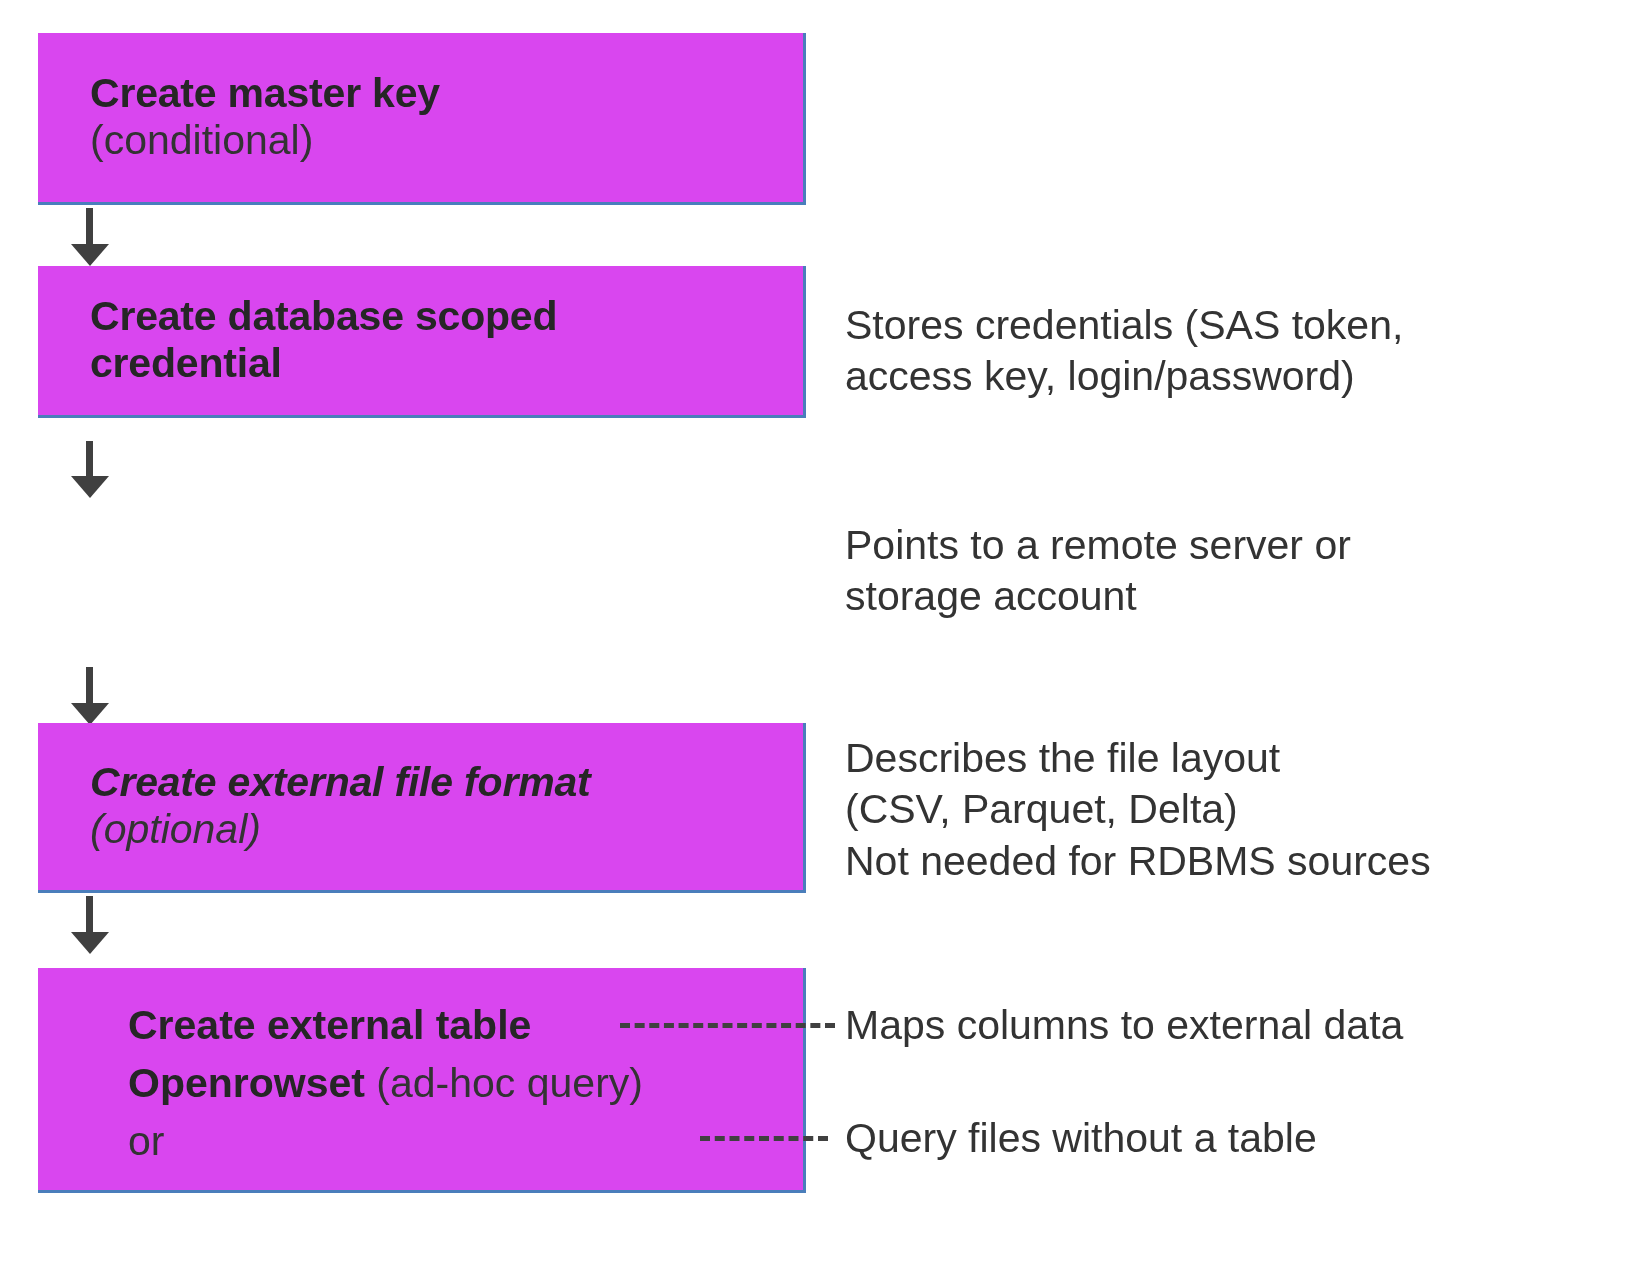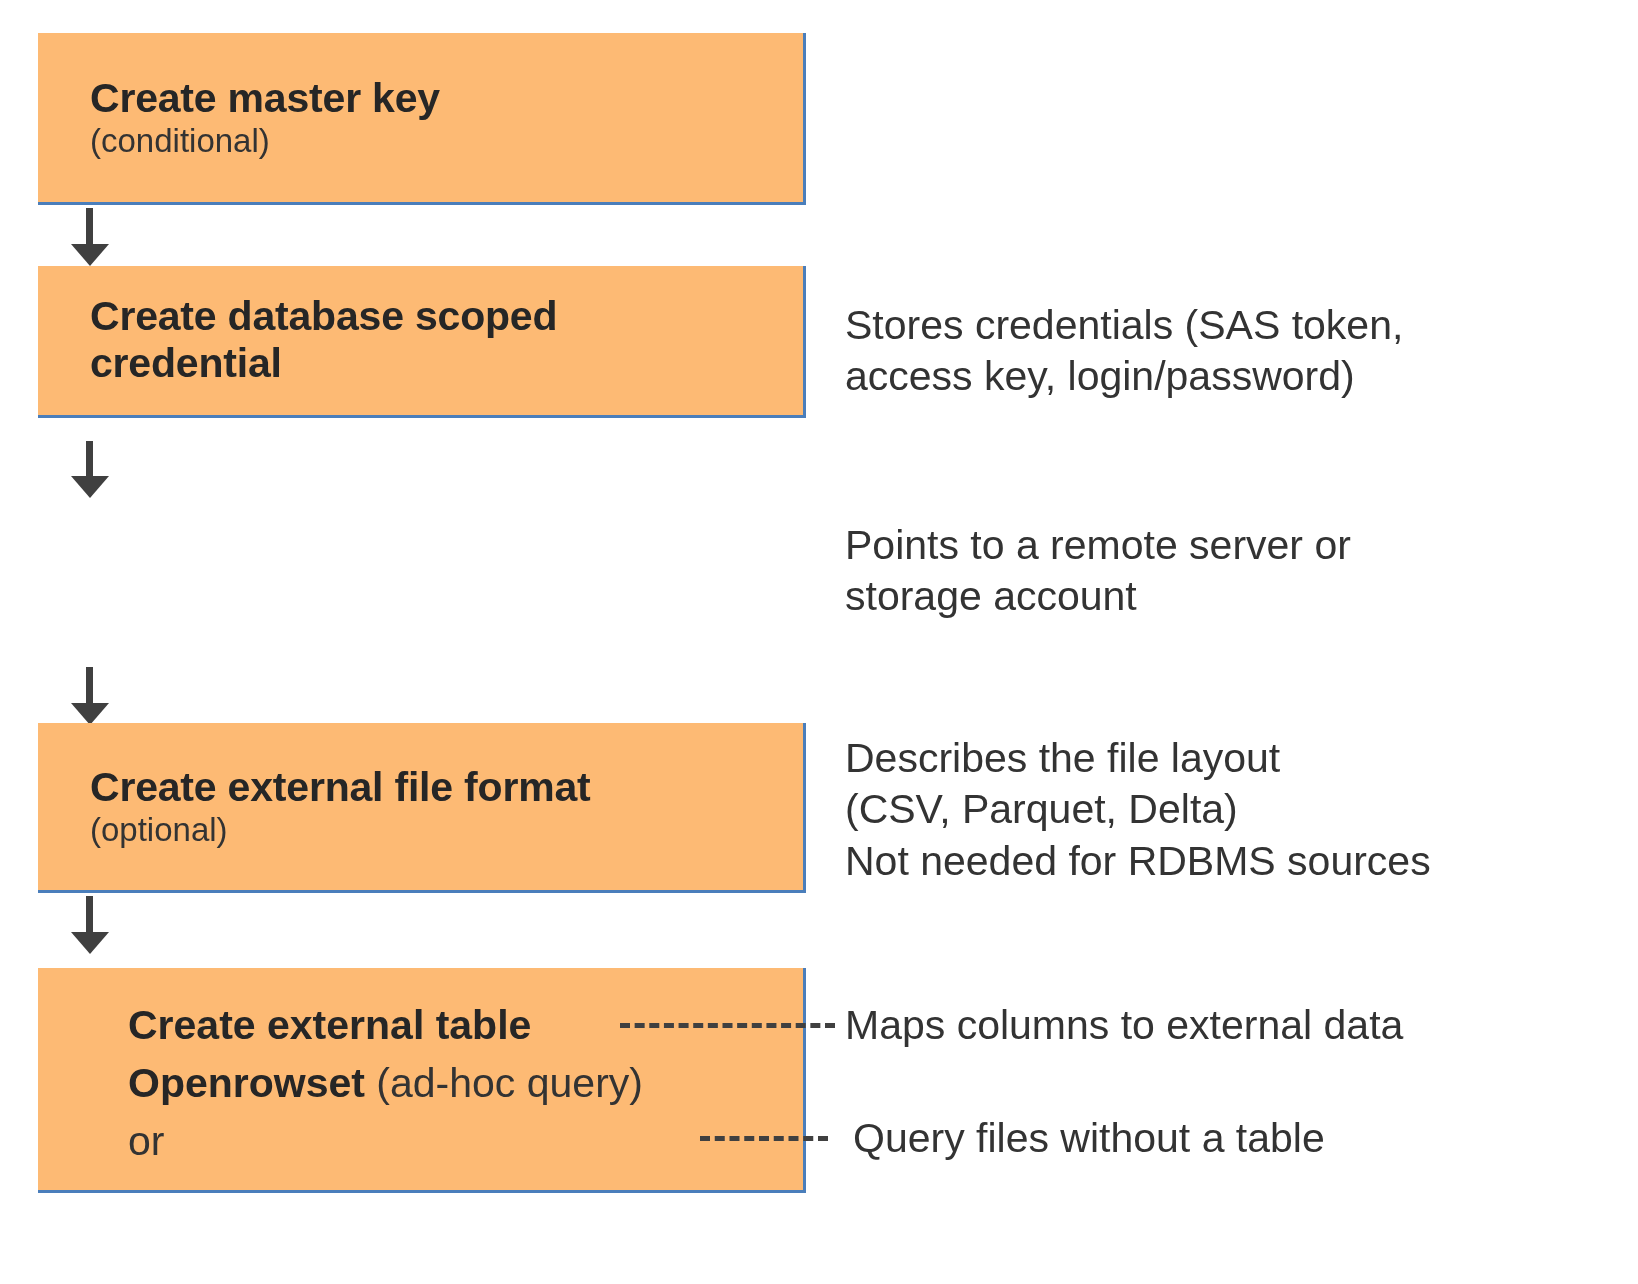--- a/index.html
+++ b/index.html
@@ -18,21 +18,21 @@
     position: relative;
     width: 1638px;
     height: 1284px;
   }
 
   
   .pbox {
     position: absolute;
     left: 38px;
     width: 768px;
-    background: #fdba74;
+    background: #d946ef;
     border-bottom: 3px solid #4a7ebb;
     border-right: 3px solid #4a7ebb;
     box-sizing: border-box;
   }
   .pbox-inner {
     position: absolute;
     left: 52px;
     right: 14px;
     top: 50%;
     transform: translateY(-50%);
@@ -40,21 +40,21 @@
   .ptitle {
     font-weight: bold;
     font-size: 41px;
     line-height: 1.17;
     letter-spacing: -0.2px;
     color: #262626;
     white-space: pre-line;
   }
   .psub {
     font-weight: normal;
-    font-size: 33px;
+    font-size: 41px;
     line-height: 1.17;
     color: #333333;
   }
 
   
   .arrow {
     position: absolute;
     left: 86px;
     width: 7px;
     background: #404040;
@@ -128,21 +128,21 @@
     </div>
   </div>
   <div class="arrow" style="top:441px; height:37px;"></div>
   <div class="note" style="top:300px;">Stores credentials (SAS token,
 access key, login/password)</div>
 
   <div class="arrow" style="top:667px; height:38px;"></div>
   <div class="note" style="top:520px;">Points to a remote server or
 storage account</div>
 
-  <div class="pbox" style="top:723px; height:170px;">
+  <div class="pbox" style="top:723px; height:170px;font-style:italic;">
     <div class="pbox-inner">
       <div class="ptitle">Create external file format</div>
       <div class="psub">(optional)</div>
     </div>
   </div>
   <div class="arrow" style="top:896px; height:38px;"></div>
   <div class="note" style="top:733px;">Describes the file layout
 (CSV, Parquet, Delta)
 Not needed for RDBMS sources</div>
 
@@ -155,15 +155,15 @@
         <b>Openrowset</b><span> (ad-hoc query)</span>
       </div>
       <div class="lastline">or</div>
     </div>
   </div>
 
   <div class="dash" style="left:620px; top:1023px; width:215px;"></div>
   <div class="dash" style="left:700px; top:1136px; width:128px;"></div>
 
   <div class="note" style="top:1000px;">Maps columns to external data</div>
-  <div class="note" style="top:1113px;margin-left:8px;">Query files without a table</div>
+  <div class="note" style="top:1113px;">Query files without a table</div>
 
 </div>
 
 </body></html>

